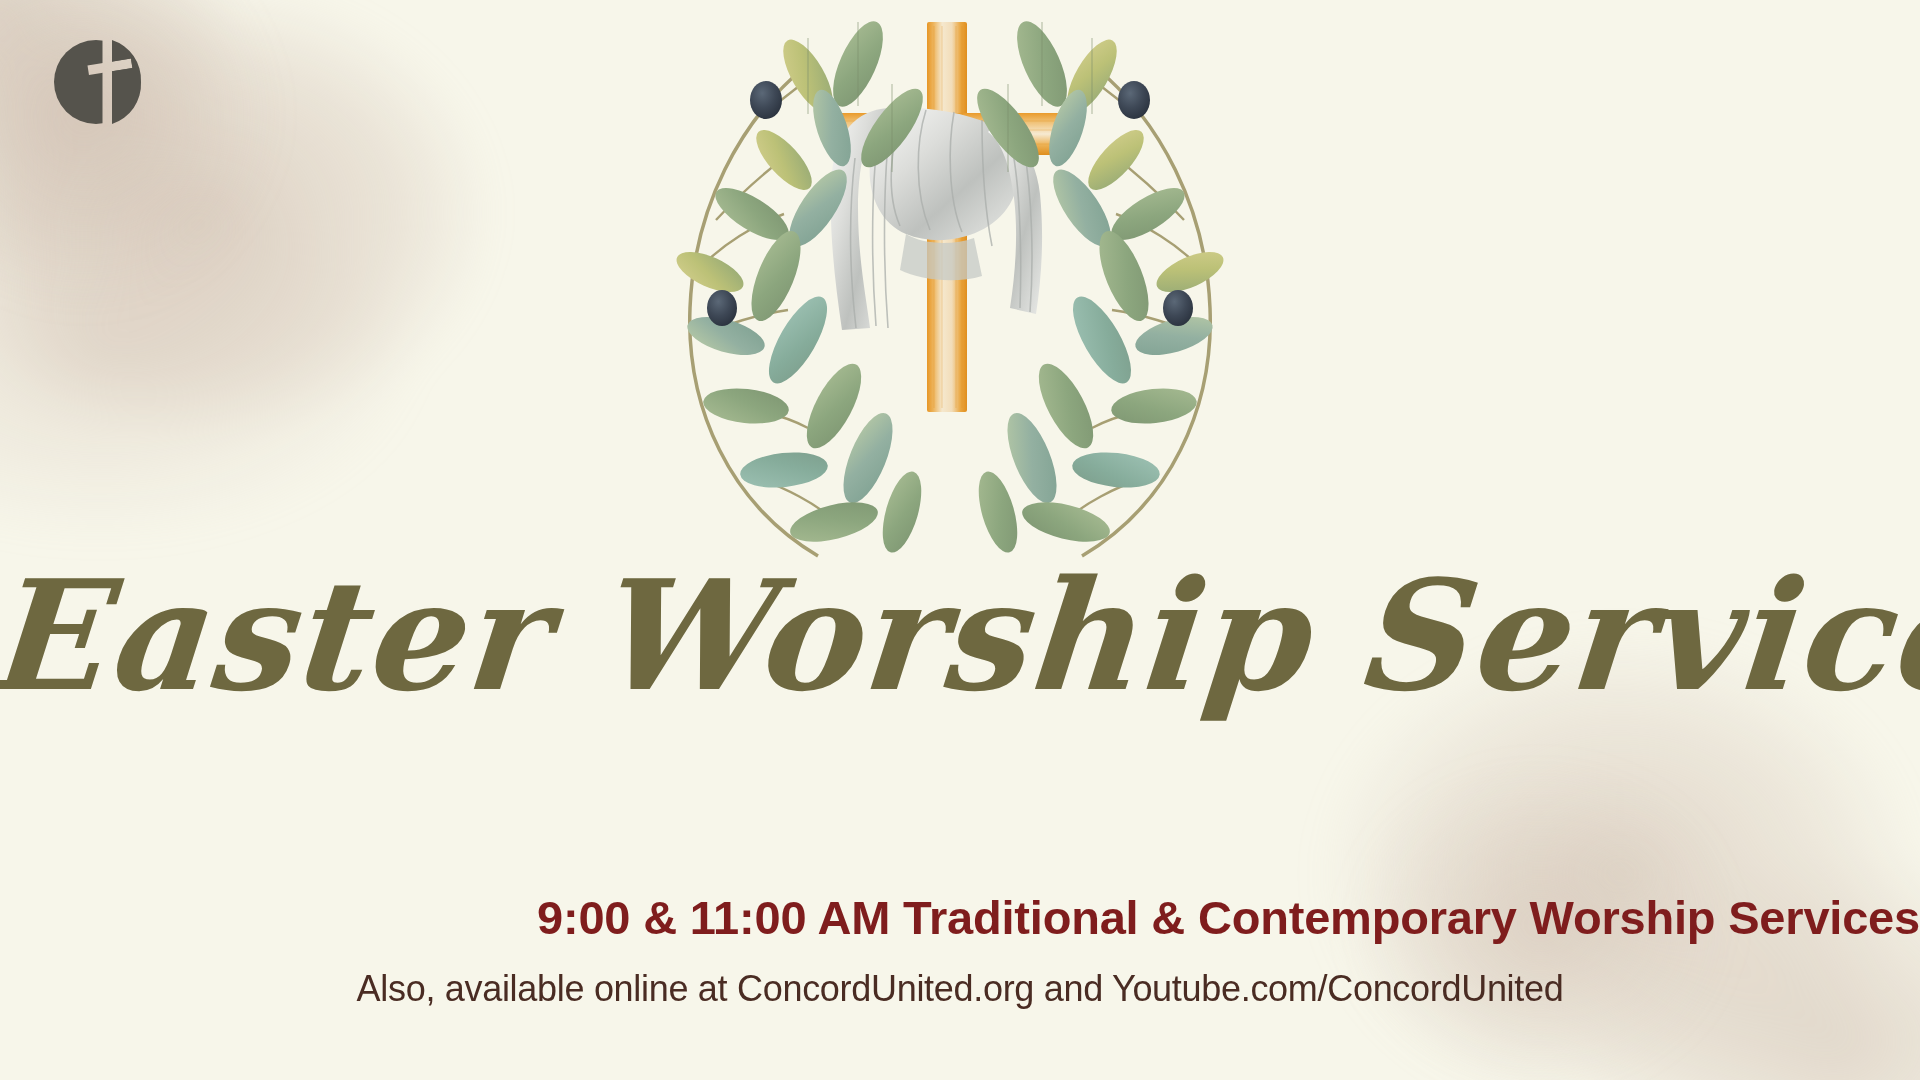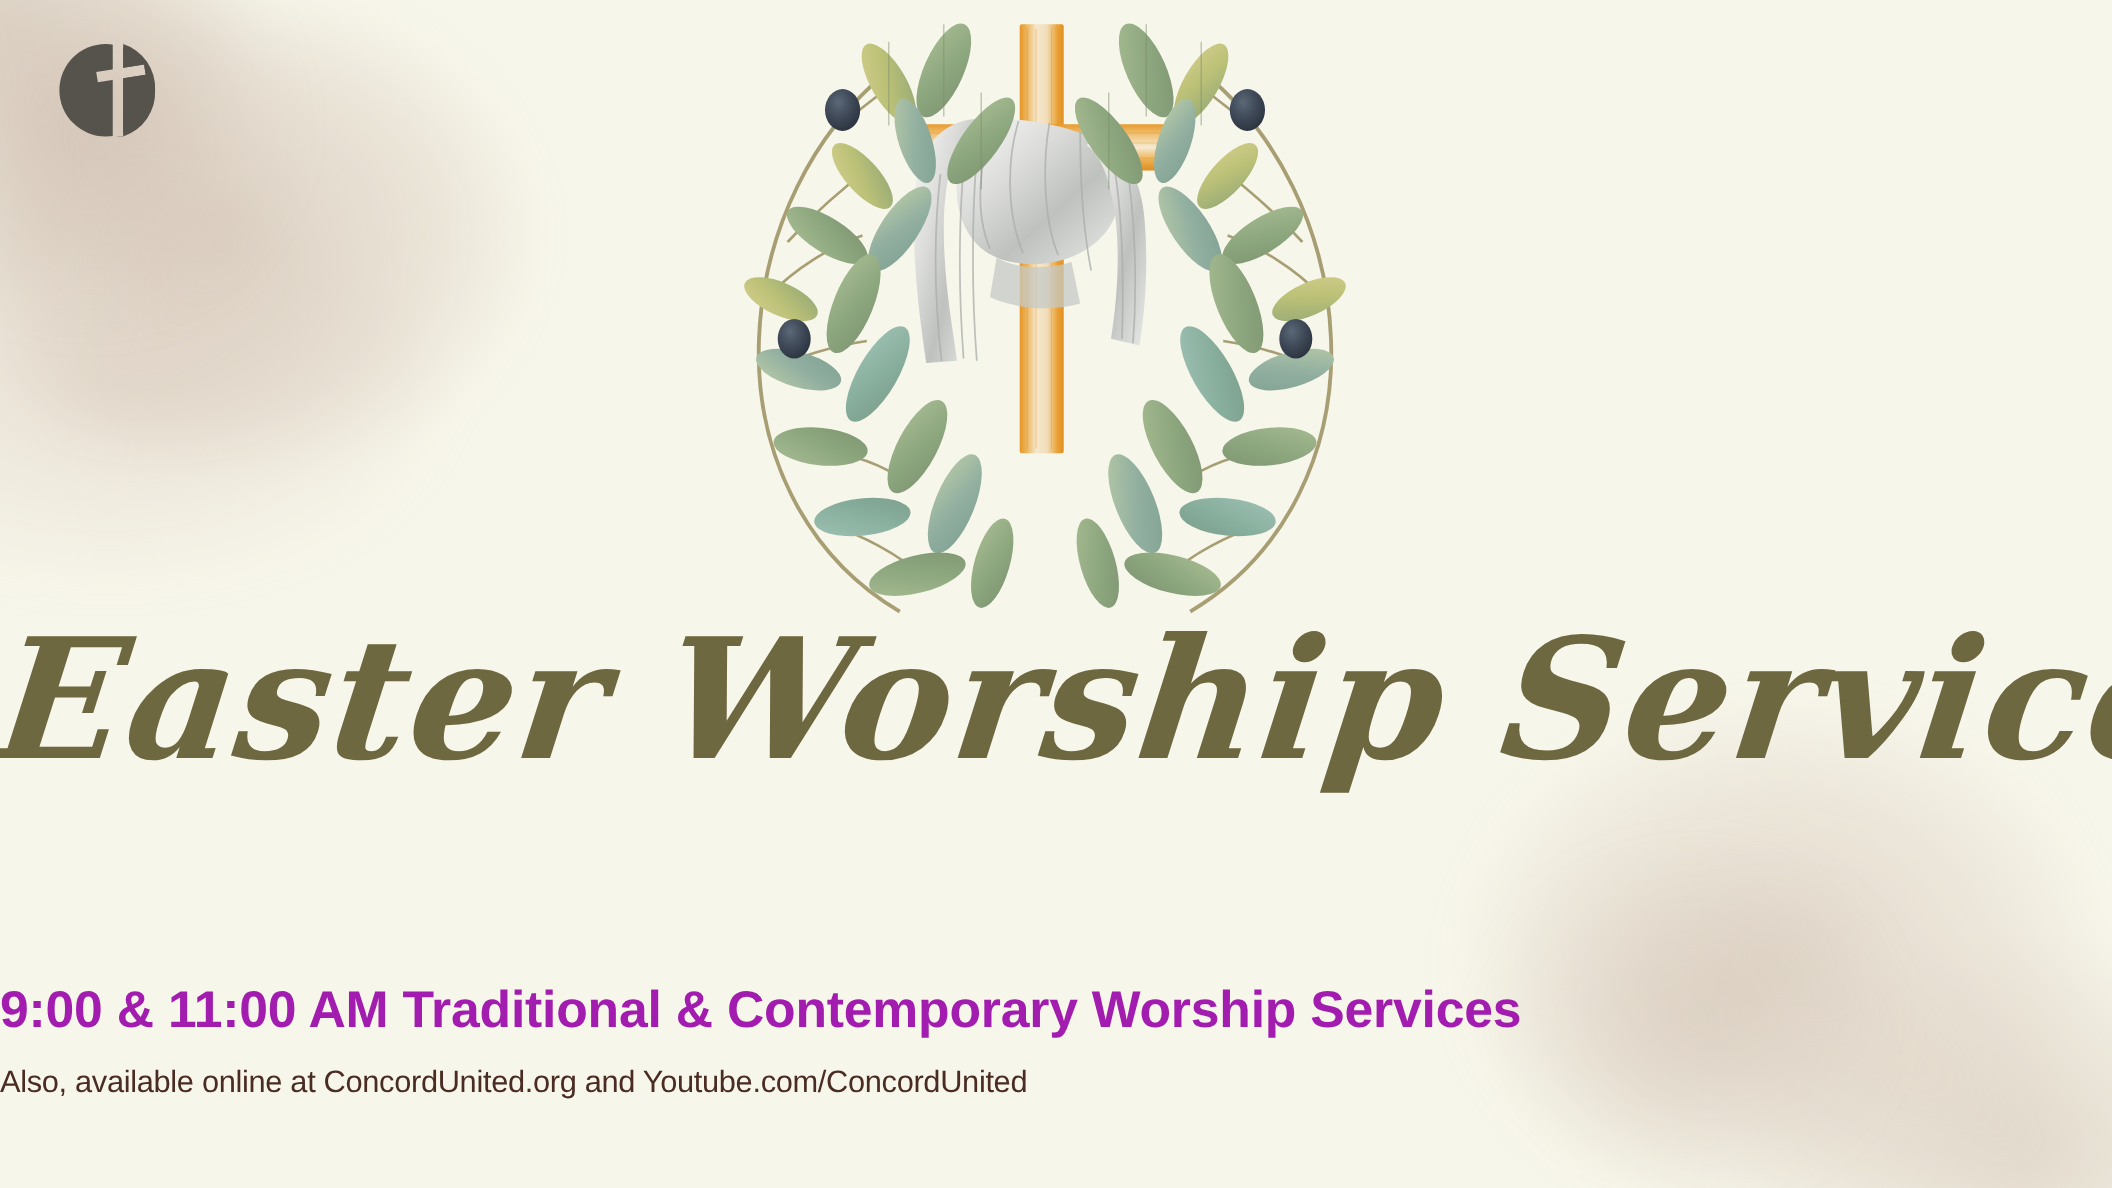--- a/index.html
+++ b/index.html
@@ -87,36 +87,37 @@
     line-height: 1;
     white-space: nowrap;
     transform: skewX(-7deg);
   }
 
   
   .subline {
     position: absolute;
     left: 0; right: 0;
     top: 890px;
-    text-align: left;
-    color: #a21caf;
+    text-align: right;
+    color: #7f1d1d;
     font-family: "Liberation Sans", sans-serif;
     font-weight: 700;
     font-size: 47px;
     letter-spacing: -0.2px;
     white-space: nowrap;
   }
   .onlineline {
     position: absolute;
     left: 0; right: 0;
     top: 968px;
+    text-align: center;
     color: #4A2C23;
     font-family: "Liberation Sans", sans-serif;
     font-weight: 400;
-    font-size: 28px;
+    font-size: 36px;
     letter-spacing: -0.3px;
     white-space: nowrap;
   }
 </style>
 </head>
 <body>
 
 <div id="slide">
 
   <div class="wash wash-tl"></div>

